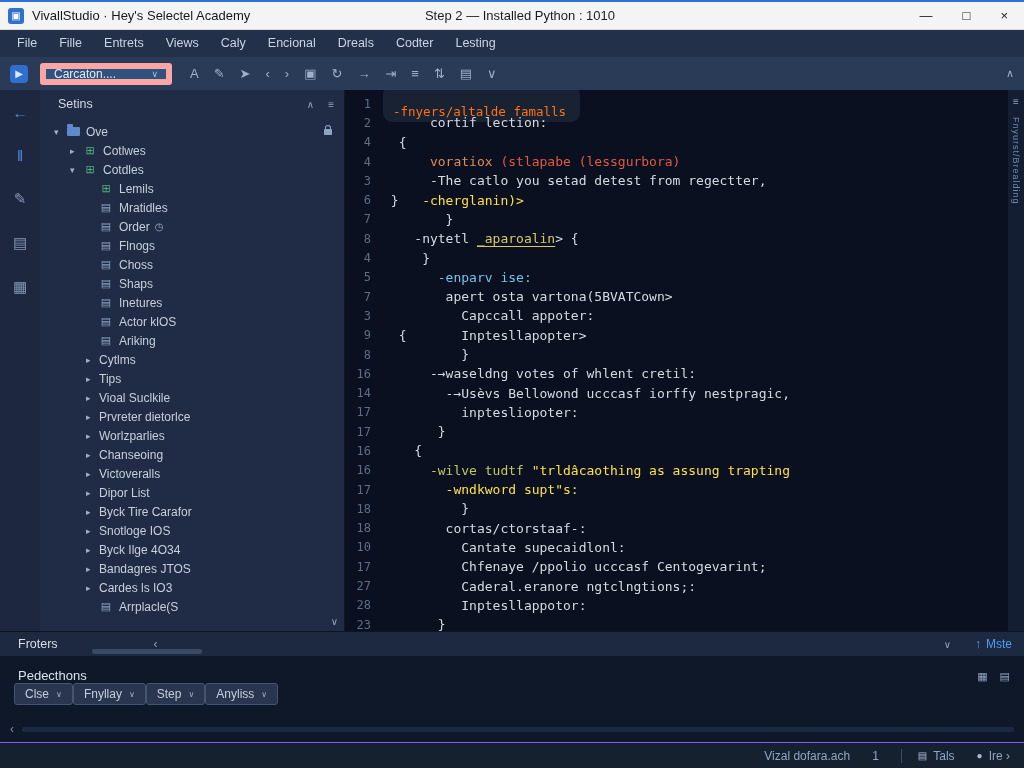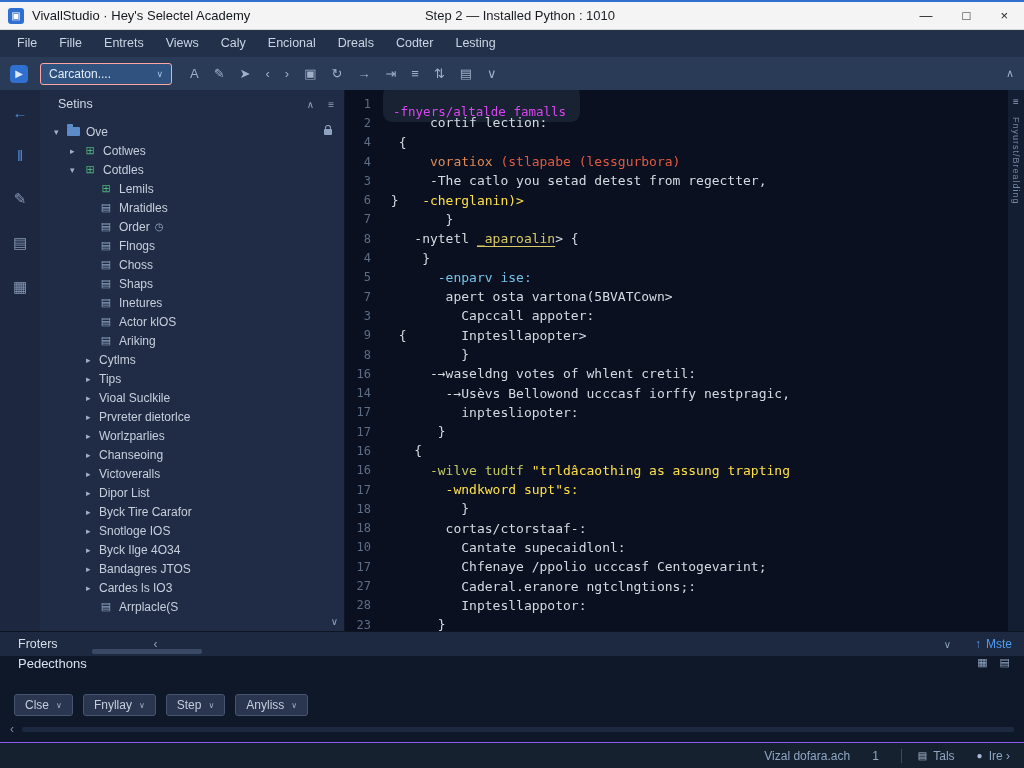--- a/index.html
+++ b/index.html
@@ -17,21 +17,21 @@
   .win-controls span{cursor:default}
 
   
   .menubar{height:27px;background:#223049;display:flex;align-items:center;padding-left:6px;flex:0 0 auto}
   .mi{color:#c9d4e4;font-size:12.5px;padding:0 11px;line-height:27px}
 
   
   .toolbar{height:33px;background:#2a3b58;display:flex;align-items:center;gap:10px;padding:0 10px;flex:0 0 auto;position:relative}
   .tb-logo{width:18px;height:18px;background:#2f6fd0;border-radius:4px;color:#dce9fb;font-size:10px;
     display:flex;align-items:center;justify-content:center;margin-right:2px}
-  .dropdown{min-width:132px;height:22px;background:#30527f;border:1px solid #fca5a5;border-radius:3px;
+  .dropdown{min-width:132px;height:22px;background:#30527f;border:6px solid #fca5a5;border-radius:3px;
     color:#e2ecf8;font-size:12px;display:flex;align-items:center;padding:0 8px;gap:8px}
   .dropdown .chev{margin-left:auto;font-size:9px;color:#a9c4e6}
   .tbicons{display:flex;align-items:center;gap:15px;margin-left:8px}
   .tbi{color:#9fb0c8;font-size:13px}
   .tb-collapse{position:absolute;right:10px;color:#9fb0c8;font-size:11px}
 
   
   .main{flex:1 1 auto;display:flex;min-height:0}
   .activitybar{width:40px;background:#1d2840;display:flex;flex-direction:column;align-items:center;
     padding-top:14px;gap:26px;flex:0 0 auto}
@@ -61,40 +61,40 @@
   .lnum{display:inline-block;width:38px;text-align:right;padding-right:12px;color:#5c6d85;font-size:12px;
     font-family:"DejaVu Sans Mono",monospace;flex:0 0 auto}
   .seg{white-space:pre}
   .seg.fg{color:#d5dae2}
   .seg.orange{color:#e08a54}
   .seg.red{color:#e05a41}
   .seg.yellow{color:#fde047}
   .seg.yellowu{color:#d9c964;text-decoration:underline;text-underline-offset:3px}
   .seg.cyan{color:#74c4e8}
   .seg.green{color:#c2c95f}
-  .etab{background:#182233;color:#d946ef;padding:18px 14px 3px 10px;font-size:12.5px;border-radius:9px}
+  .etab{background:#182233;color:#f97316;padding:18px 14px 3px 10px;font-size:12.5px;border-radius:9px}
   .rail{width:16px;background:#141e33;display:flex;flex-direction:column;align-items:center;padding-top:6px;flex:0 0 auto}
   .rail-ic{color:#8fa3c0;font-size:10px}
   .rail-label{writing-mode:vertical-rl;color:#7487a3;font-size:9px;margin-top:10px;letter-spacing:1px}
 
   
   .froters{height:25px;background:#1d2940;border-top:1px solid #0d1422;display:flex;align-items:center;
     padding:0 12px 0 18px;position:relative;flex:0 0 auto}
   .fr-label{color:#d7dfeb;font-size:12.5px}
   .fr-thumb{position:absolute;left:92px;bottom:2px;width:110px;height:5px;background:#3a4a66;border-radius:2px}
   .fr-left{color:#8fa3c0;font-size:12px;margin-left:96px}
   .fr-right{margin-left:auto;display:flex;align-items:center;gap:24px}
   .fr-right .frchev{color:#8fa3c0;font-size:10px}
   .mste{color:#4f9cf0;font-size:12px;display:flex;align-items:center;gap:5px}
 
   
   .panel{height:60px;background:#0f1829;flex:0 0 auto}
-  .panel-title-row{height:27px;display:flex;align-items:flex-start;padding:0 14px 0 18px;color:#d9e1ee;font-size:13px}
+  .panel-title-row{height:27px;display:flex;align-items:flex-end;padding:0 14px 0 18px;color:#d9e1ee;font-size:13px}
   .pt-ics{margin-left:auto;display:flex;gap:12px;color:#8fa3c0;font-size:11px}
-  .panel-buttons{height:33px;display:flex;align-items:flex-end;gap:10px;padding-left:14px}
+  .panel-buttons{height:33px;display:flex;align-items:flex-start;padding-left:14px}
   .pbtn{background:#2a3550;border:1px solid #46546f;border-radius:3px;color:#c3cedd;font-size:12px;
     font-family:"Liberation Sans",sans-serif;padding:3px 10px;display:flex;align-items:center;gap:7px}
   .pbtn .chev{font-size:8px;color:#9fb0c8}
 
   
   .hscroll{height:26px;background:#0f1829;display:flex;align-items:center;padding:0 10px;gap:8px;flex:0 0 auto}
   .hs-left{color:#7d8ea8;font-size:12px}
   .track{flex:1;height:5px;background:#1c2941;border-radius:2px}
 
   

